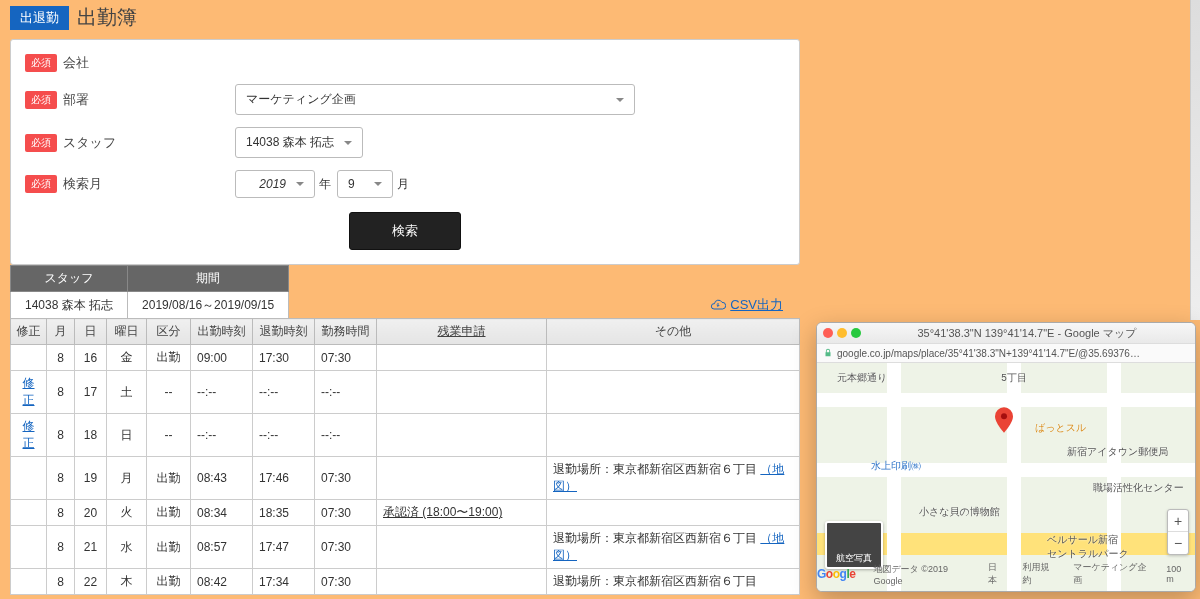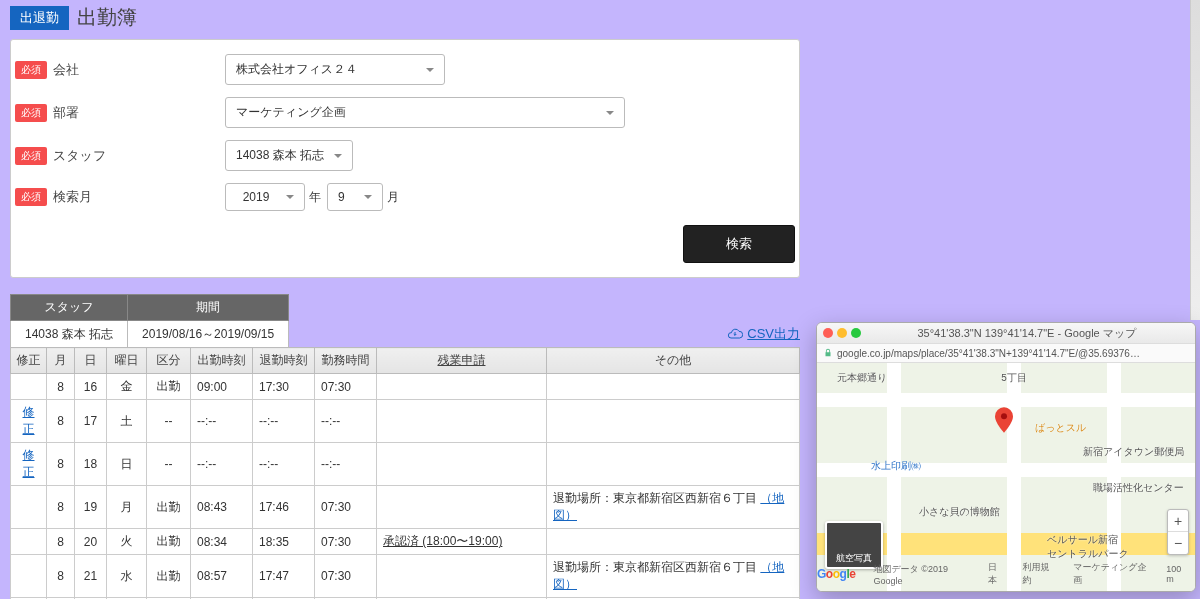--- a/index.html
+++ b/index.html
@@ -1,40 +1,40 @@
 <!DOCTYPE html>
 <html><head>
 <meta charset="utf-8">
 <style>
 * { box-sizing: border-box; margin: 0; padding: 0; }
 body { font-family: "Hiragino Sans", "Meiryo", sans-serif; font-size: 12px; color: #333; background: #f5f5f5; }
-.page { width: 1200px; height: 599px; position: relative; background: #c4b5fd; }
+.page { width: 1200px; height: 599px; position: relative; background: #fdba74; }
 .content-area { width: 810px; padding: 4px 10px 10px 10px; }
 .title-row { display: flex; align-items: center; gap: 8px; margin-bottom: 8px; }
 .badge-blue { background: #1565c0; color: #fff; padding: 3px 10px; font-size: 13px; }
 .page-title { font-size: 20px; font-weight: 500; color: #444; }
-.filter-panel { border: 1px solid #ccc; border-radius: 3px; padding: 14px 4px; background: #fff; margin-bottom: 16px; }
+.filter-panel { border: 1px solid #ccc; border-radius: 3px; padding: 14px 14px; background: #fff; }
 .filter-row { display: flex; align-items: center; margin-bottom: 12px; }
 .filter-row:last-of-type { margin-bottom: 0; }
 .filter-label-cell { width: 210px; display: flex; align-items: center; gap: 6px; }
 .req-tag { background: #f54d4d; color: #fff; font-size: 10px; padding: 2px 6px; border-radius: 2px; }
 .filter-label { font-size: 13px; color: #444; }
 .sel { background: #fff; border: 1px solid #bbb; border-radius: 3px; padding: 6px 28px 6px 10px; font-size: 12px; color: #333; position: relative; cursor: pointer; display: inline-flex; align-items: center; }
 .sel::after { content: ""; position: absolute; right: 10px; top: 50%; border: 4px solid transparent; border-top-color: #888; transform: translateY(-2px); }
 .sel-wide { width: 220px; justify-content: space-between; }
 .sel-xwide { width: 400px; }
-.sel-sm { width: 80px; justify-content: center; }
+.sel-sm { width: 80px; justify-content: flex-end; font-style: italic; }
 .sel-ssm { width: 56px; }
 .year-unit { margin: 0 6px 0 4px; font-size: 12px; }
-.search-row { display: flex; justify-content: flex-end; margin-top: 14px; }
+.search-row { display: flex; justify-content: center; margin-top: 14px; }
 .btn-search { background: #222; color: #fff; border: 1px solid #111; border-radius: 3px; padding: 9px 42px; font-size: 13px; cursor: pointer; }
 .summary-table { border-collapse: collapse; }
 .summary-table th { background: #666; color: #fff; border: 1px solid #888; padding: 4px 14px; font-size: 12px; font-weight: 400; }
 .summary-table td { background: #fff; border: 1px solid #bbb; padding: 5px 14px; font-size: 12px; text-align: center; }
-.csv-row { display: flex; justify-content: flex-end; margin: -24px 0 4px 0; }
+.csv-row { display: flex; justify-content: flex-end; margin: -24px 17px 4px 0; }
 .csv-link { color: #1565c0; text-decoration: underline; font-size: 13px; display: inline-flex; align-items: center; gap: 4px; cursor: pointer; }
 .csv-icon { width: 16px; height: 16px; }
 .attend-table { width: 100%; border-collapse: collapse; font-size: 12px; }
 .attend-table th { background: linear-gradient(#f0f0f0,#e4e4e4); border: 1px solid #bbb; padding: 4px 4px; font-weight: 400; color: #444; font-size: 12px; }
 .attend-table td { border: 1px solid #ccc; padding: 4px 6px; background: #fff; }
 .link { color: #1565c0; text-decoration: underline; cursor: pointer; }
 .col-edit { width: 36px; text-align: center; }
 .col-m { width: 28px; text-align: center; }
 .col-d { width: 32px; text-align: center; }
 .col-w { width: 40px; text-align: center; }
@@ -78,23 +78,20 @@
       <span class="badge-blue">出退勤</span>
       <span class="page-title">出勤簿</span>
     </div>
 
     <div class="filter-panel">
       <div class="filter-row">
         <div class="filter-label-cell">
           <span class="req-tag">必須</span>
           <span class="filter-label">会社</span>
         </div>
-        <div class="sel sel-wide">
-            <span>株式会社オフィス２４</span>
-          </div>
       </div>
       <div class="filter-row">
         <div class="filter-label-cell">
           <span class="req-tag">必須</span>
           <span class="filter-label">部署</span>
         </div>
         <div class="sel sel-xwide">
             <span>マーケティング企画</span>
           </div>
       </div>
@@ -268,21 +265,21 @@
     <div class="map-body">
       <div class="big-road" style="top:170px;"></div>
       <div class="road-h" style="top:30px;"></div>
       <div class="road-h" style="top:100px;"></div>
       <div class="road-v" style="left:70px;"></div>
       <div class="road-v" style="left:190px;"></div>
       <div class="road-v" style="left:290px;"></div>
       <div class="map-label" style="top:8px; left:20px;">元本郷通り</div>
       <div class="map-label" style="top:8px; left:184px;font-family:Liberation Mono, monospace;">5丁目</div>
       <div class="map-label" style="top:58px; left:218px; color:#d98c1a;">ばっとスル</div>
-      <div class="map-label" style="top:82px; left:266px;">新宿アイタウン郵便局</div>
+      <div class="map-label" style="top:82px; left:250px;">新宿アイタウン郵便局</div>
       <div class="map-label" style="top:96px; left:54px; color:#2a72c8;">水上印刷㈱</div>
       <div class="map-label" style="top:118px; left:276px;">職場活性化センター</div>
       <div class="map-label" style="top:142px; left:102px;">小さな貝の博物館</div>
       <div class="map-label" style="top:170px; left:230px; white-space:pre;">ベルサール新宿
 セントラルパーク</div>
       <div class="pin" style="top:44px; left:178px;">
         <svg viewBox="0 0 24 34">
             <path fill="#ea4335" d="M12 0a12 12 0 0 0-12 12c0 9 12 22 12 22s12-13 12-22A12 12 0 0 0 12 0z"></path>
             <circle cx="12" cy="12" r="4" fill="#a50e0e"></circle>
           </svg>

